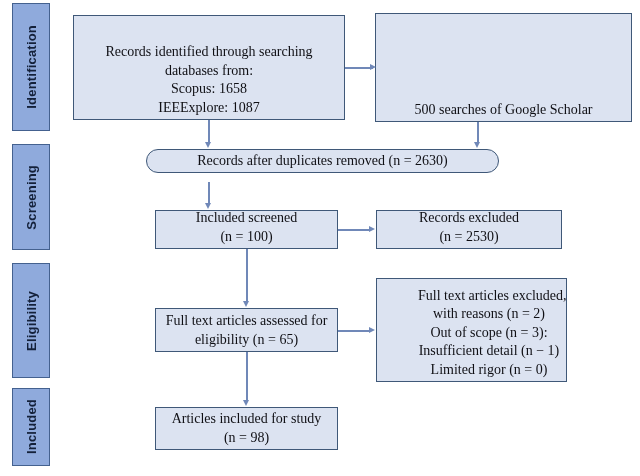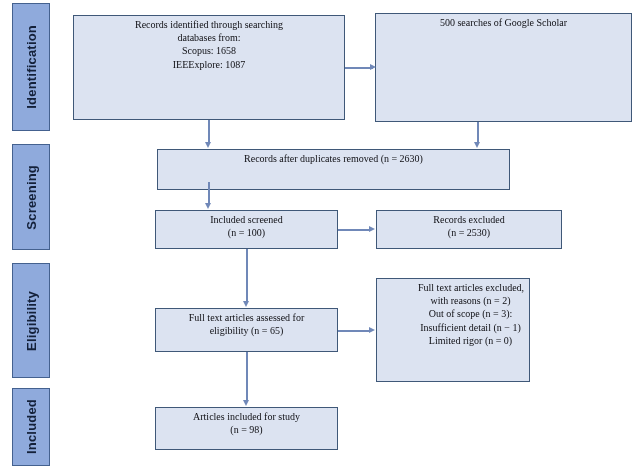--- a/index.html
+++ b/index.html
@@ -30,24 +30,24 @@
     letter-spacing:.2px;
     white-space:nowrap;
   }
 
   
   .box{
     position:absolute;
     background:#DCE3F1;
     border:1px solid #3f5878;
     box-sizing:border-box;
-    display:flex;align-items:flex-start;justify-content:center;
+    display:flex;align-items:flex-end;justify-content:center;
     text-align:center;
     color:#0f0f14;
-    font-size:10px;
+    font-size:14px;
     line-height:1.32;
     padding:2px 6px;
   }
   .box .txt{display:block;width:100%;}
   .box .line{display:block;white-space:nowrap;}
 
   
   .conn{position:absolute;background:#7088B8;}
   .conn.v{width:1.5px;}
   .conn.h{height:1.5px;}
@@ -92,21 +92,21 @@
       <span class="line">IEEExplore: 1087</span>
     </span>
   </div>
 
   <div class="box" style="left:375px;top:13px;width:257px;height:109px;">
     <span class="txt">
       <span class="line">500 searches of Google Scholar</span>
     </span>
   </div>
 
-  <div class="box" style="left:157px;top:149px;width:353px;height:41px;">
+  <div class="box" style="left:146px;top:149px;width:353px;height:24px;border-radius:13px;">
     <span class="txt">
       <span class="line">Records after duplicates removed (n = 2630)</span>
     </span>
   </div>
 
   <div class="box" style="left:155px;top:210px;width:183px;height:39px;">
     <span class="txt">
       <span class="line">Included screened</span>
       <span class="line">(n = 100)</span>
     </span>
@@ -119,21 +119,21 @@
     </span>
   </div>
 
   <div class="box" style="left:155px;top:308px;width:183px;height:44px;">
     <span class="txt">
       <span class="line">Full text articles assessed for</span>
       <span class="line">eligibility (n = 65)</span>
     </span>
   </div>
 
-  <div class="box" style="left:376px;top:278px;width:154px;height:104px;padding-left:41px;">
+  <div class="box" style="left:376px;top:278px;width:191px;height:104px;padding-left:41px;">
     <span class="txt">
       <span class="line">Full text articles excluded,</span>
       <span class="line">with reasons (n = 2)</span>
       <span class="line">Out of scope (n = 3):</span>
       <span class="line">Insufficient detail (n − 1)</span>
       <span class="line">Limited rigor (n = 0)</span>
     </span>
   </div>
 
   <div class="box" style="left:155px;top:407px;width:183px;height:43px;">

